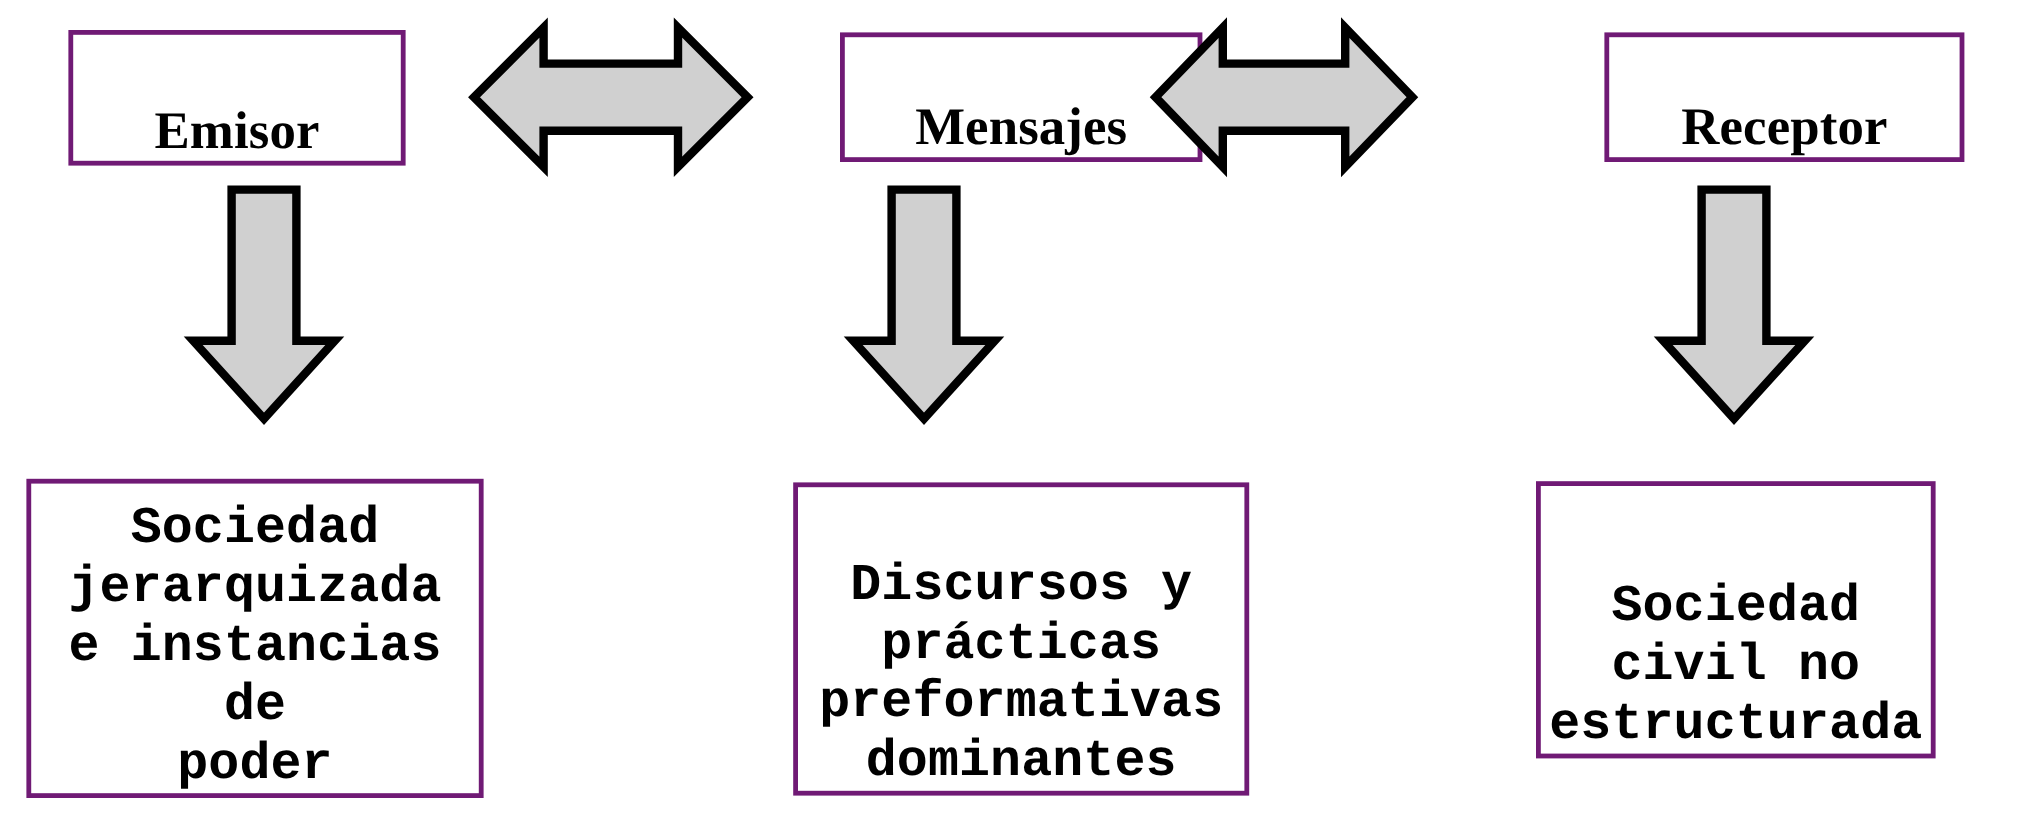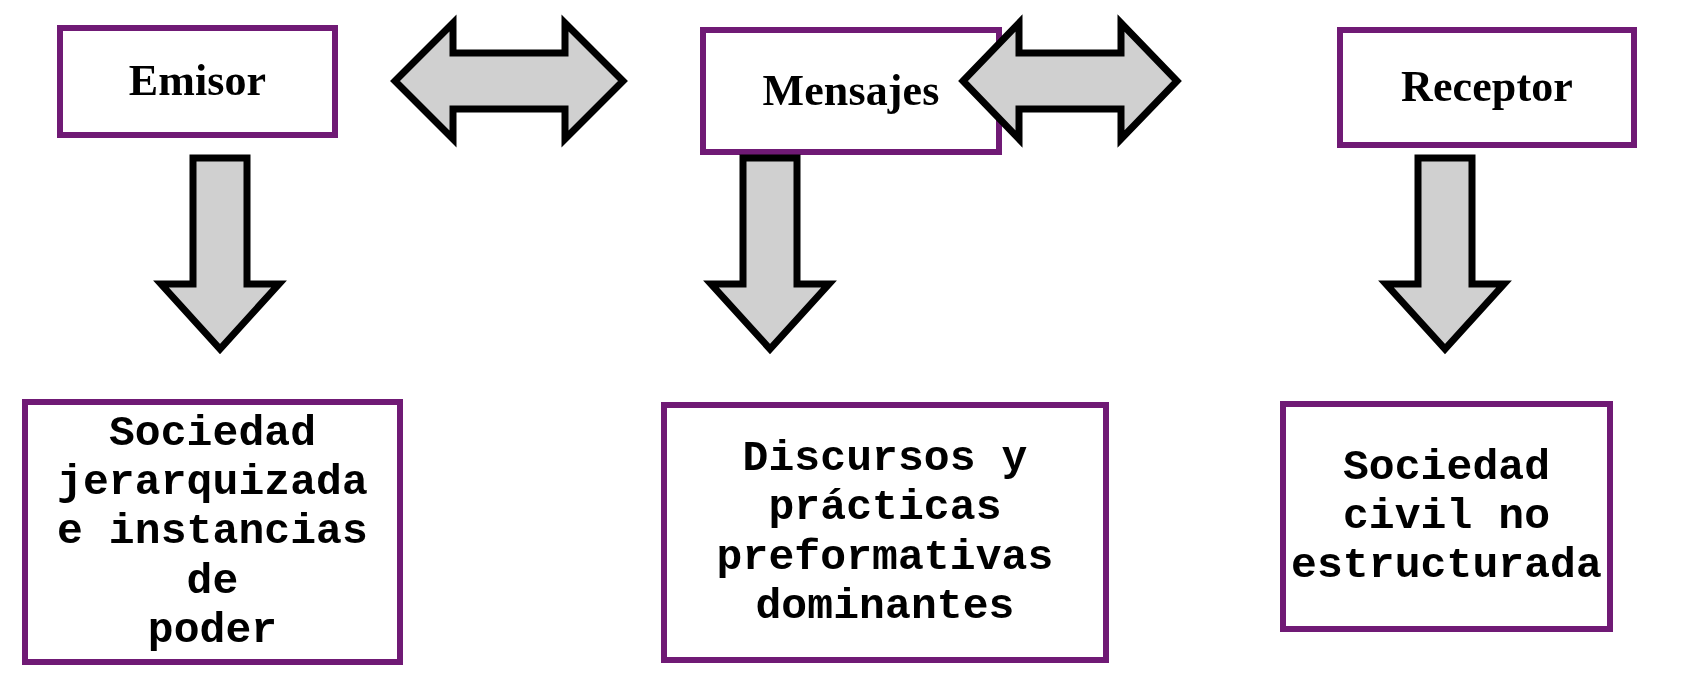--- a/index.html
+++ b/index.html
@@ -14,23 +14,23 @@
     position: relative;
     width: 1688px;
     height: 698px;
     background: #ffffff;
     overflow: hidden;
   }
   .node-box {
     position: absolute;
     box-sizing: border-box;
     background: #ffffff;
-    border: 6px solid #701a75;
+    border: 4px solid #701a75;
     display: flex;
-    align-items: center;
+    align-items: flex-end;
     justify-content: center;
     text-align: center;
   }
   .node-label {
     font-family: "Liberation Serif", "DejaVu Serif", serif;
     font-weight: bold;
     color: #000000;
     line-height: 1.14;
     white-space: pre-line;
     letter-spacing: 0.1px;
@@ -54,25 +54,25 @@
 </style>
 </head>
 <body>
 
 <div id="diagram">
 
   <div class="node-box" style="left:57px; top:25px; width:281px; height:113px;">
     <span class="node-label top-label">Emisor</span>
   </div>
 
-  <div class="node-box" style="left:700px; top:27px; width:302px; height:128px;">
+  <div class="node-box" style="left:700px; top:27px; width:302px; height:108px;">
     <span class="node-label top-label">Mensajes</span>
   </div>
 
-  <div class="node-box" style="left:1337px; top:27px; width:300px; height:121px;">
+  <div class="node-box" style="left:1337px; top:27px; width:300px; height:108px;">
     <span class="node-label top-label">Receptor</span>
   </div>
 
   <div class="arrow-shape" style="left:395px; top:22px; width:228px; height:118px;">
     <svg viewBox="0 0 228 118" preserveAspectRatio="none">
       <polygon points="0,59 58,1 58,31 170,31 170,1 228,59 170,117 170,87 58,87 58,117" fill="#d0d0d0" stroke="#000000" stroke-width="7" stroke-linejoin="miter"></polygon>
     </svg>
   </div>
 
   <div class="arrow-shape" style="left:963px; top:22px; width:214px; height:118px;">
@@ -99,21 +99,21 @@
     </svg>
   </div>
 
   <div class="node-box" style="left:22px; top:399px; width:381px; height:266px;">
     <span class="node-label bottom-label">Sociedad
 jerarquizada
 e instancias de
 poder</span>
   </div>
 
-  <div class="node-box" style="left:661px; top:402px; width:448px; height:261px;">
+  <div class="node-box" style="left:661px; top:402px; width:380px; height:261px;">
     <span class="node-label bottom-label">Discursos y
 prácticas
 preformativas
 dominantes</span>
   </div>
 
   <div class="node-box" style="left:1280px; top:401px; width:333px; height:231px;">
     <span class="node-label bottom-label">Sociedad
 civil no
 estructurada</span>

